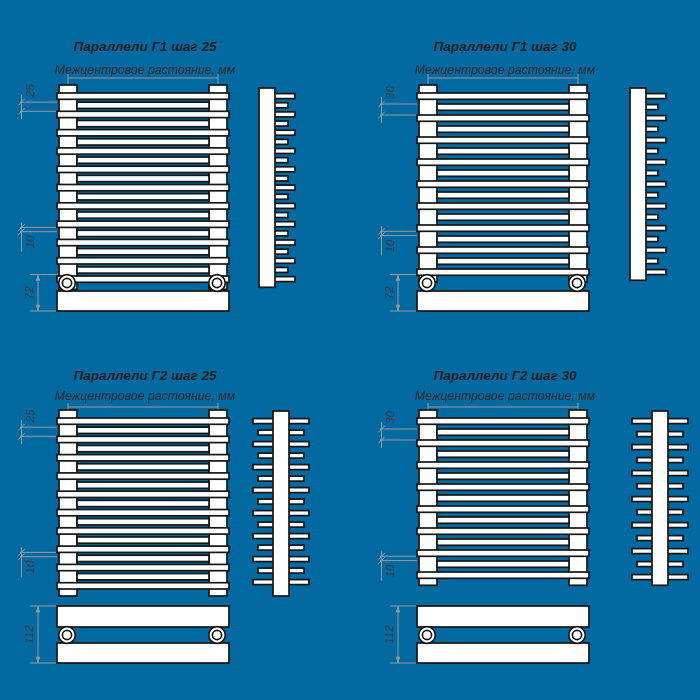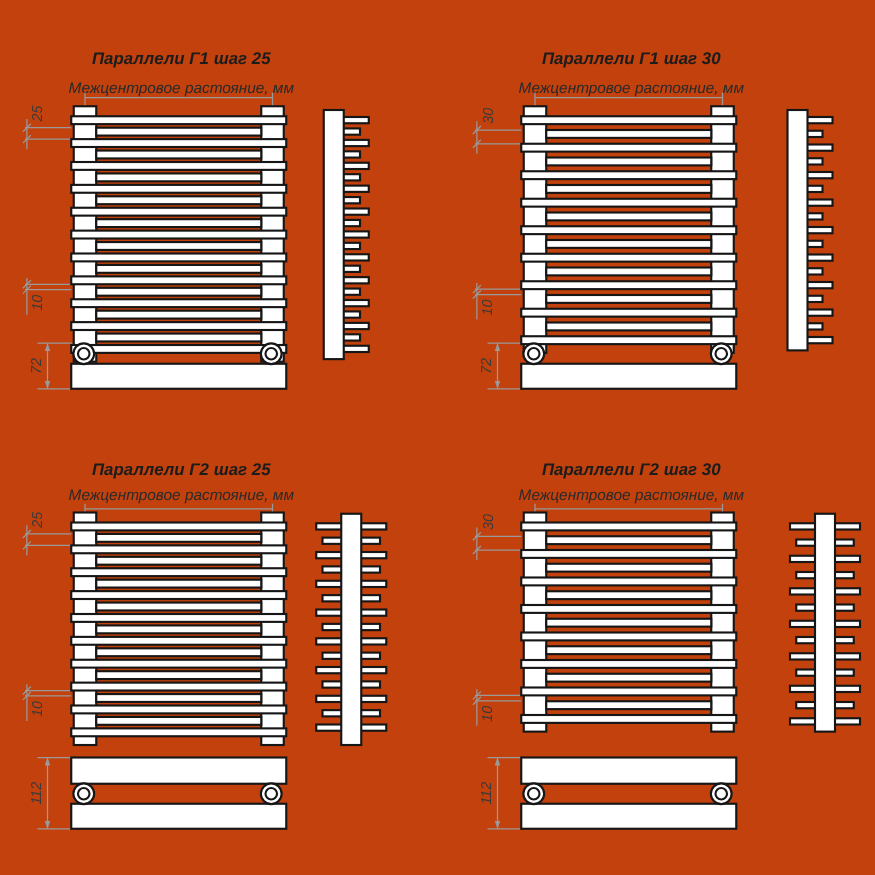--- a/index.html
+++ b/index.html
@@ -1,16 +1,16 @@
 <!DOCTYPE html>
 <html><head>
 <meta charset="utf-8">
 <style>
   html,body{margin:0;padding:0;background:#ffffff;}
-  #canvas{position:relative;width:700px;height:700px;background:#c2410c;overflow:hidden;
+  #canvas{position:relative;width:700px;height:700px;background:#0369a1;overflow:hidden;
           font-family:"Liberation Sans",sans-serif;}
   .quad{position:absolute;}
   .title{font-family:"Liberation Sans",sans-serif;font-style:italic;font-weight:700;
          font-size:13.5px;fill:#1c1c1c;text-anchor:middle;}
   .subtitle{font-family:"Liberation Sans",sans-serif;font-style:italic;font-weight:400;
          font-size:12.3px;fill:#2a2a2a;text-anchor:middle;}
   .dimtext{font-family:"Liberation Sans",sans-serif;font-style:italic;font-weight:400;
          font-size:11.5px;fill:#3a3a3a;}
 </style>
 </head>

